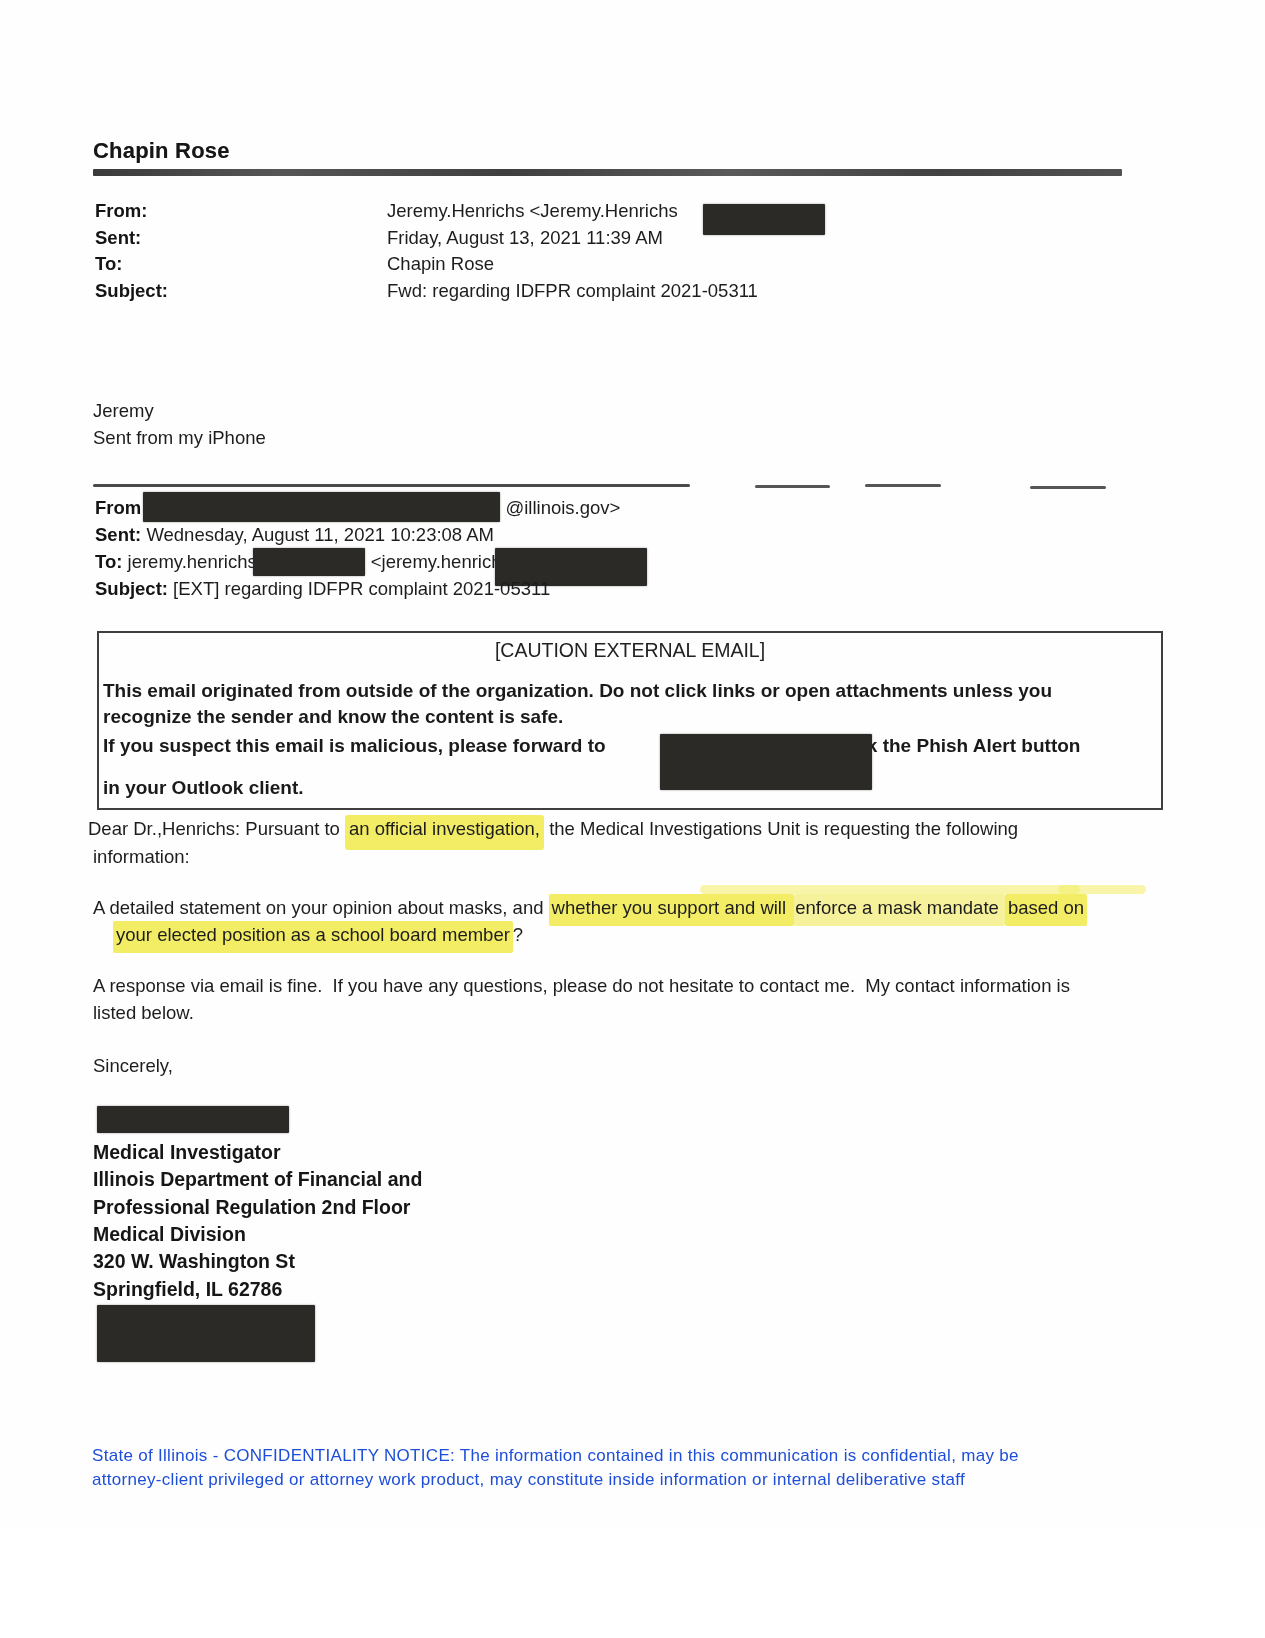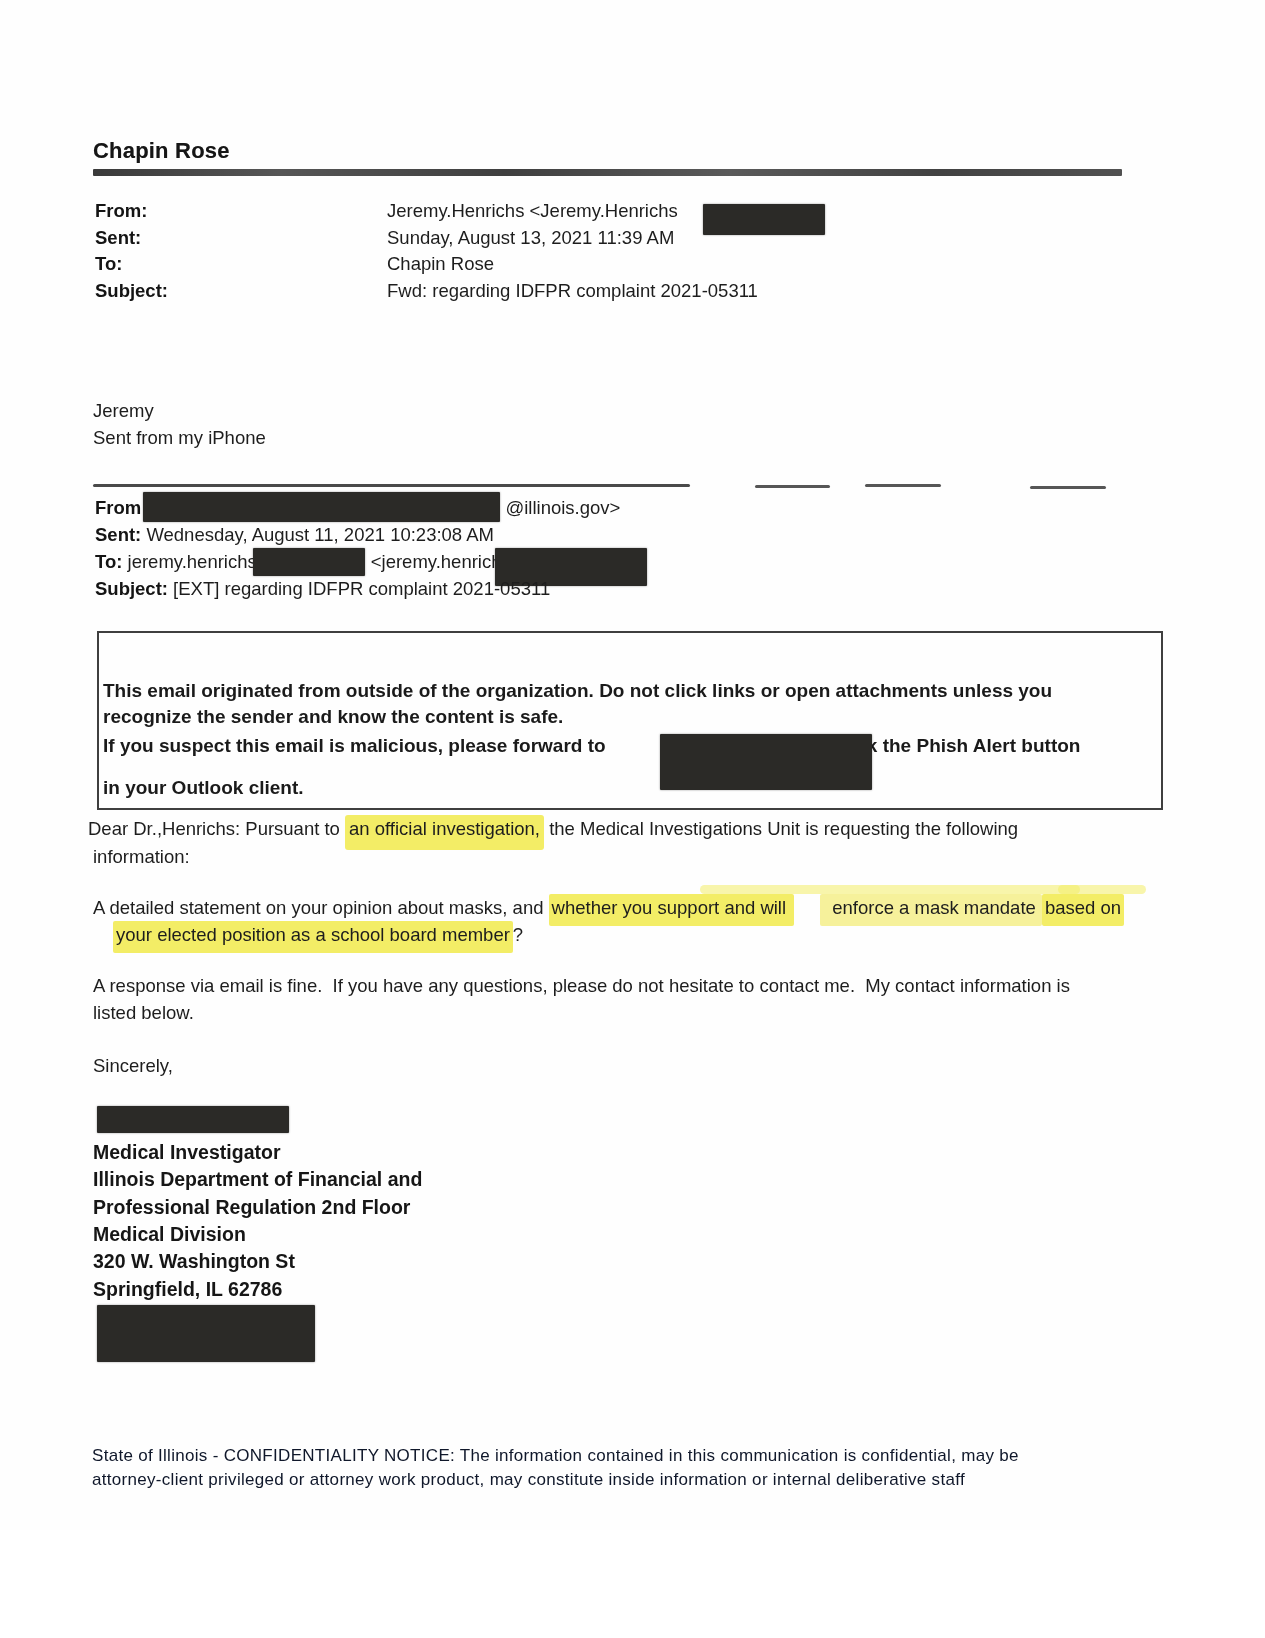--- a/index.html
+++ b/index.html
@@ -19,38 +19,38 @@
   .lbl{display:inline-block;width:292px;font-weight:700;color:#141414;}
   .b{font-weight:700;color:#141414;}
   .gap{display:inline-block;}
   .redaction{position:absolute;background:var(--redaction,#2b2a27);border-radius:1px;
              box-shadow:0 0 2px rgba(0,0,0,.45);}
   .caution-box{position:absolute;border:2px solid #3f3f3f;background:#fefefe;}
   .caution-line{font-weight:700;color:#1a1a1a;}
   .caution-title{font-weight:400;font-size:19.5px;color:#222;}
   .hl{background:var(--hl,#f3ed66);padding:3px 3px 8px 3px;border-radius:2px;
       box-decoration-break:clone;}
-  .hl-light{background:var(--hl-light,#f6f19b);padding:3px 1px 8px 12px;border-radius:2px;margin-left:26px;}
+  .hl-light{background:var(--hl-light,#f6f19b);padding:3px 1px 8px 1px;border-radius:2px;}
   .hl-deep{background:var(--hl,#f3ed66);padding:3px 4px 11px 4px;border-radius:3px;}
   .smear{position:absolute;background:var(--hl,#f3ed66);opacity:.55;border-radius:5px;}
   .sig{font-weight:700;font-size:19.5px;color:#161616;}
-  .footer-line{font-size:17px;color:#0f172a;letter-spacing:.3px;line-height:21px;}
+  .footer-line{font-size:17px;color:#1d4ed8;letter-spacing:.3px;line-height:21px;}
   .pagenum{left:0;right:0;text-align:center;font-size:15px;color:#4f4f4f;}
   .scan-text{text-shadow:0 0 .5px rgba(30,30,30,.4);}
 </style>
 </head>
 <body>
 
 <div class="page">
 
   <div class="abs doc-title scan-text" style="left:93px;top:140px;">Chapin Rose</div>
   <div class="hrule" style="left:93px;top:169px;width:1029px;height:7px;"></div>
 
   <div class="abs" style="left:95px;top:200px;"><span class="lbl">From:</span><span>Jeremy.Henrichs &lt;Jeremy.Henrichs</span></div>
-  <div class="abs" style="left:95px;top:227px;"><span class="lbl">Sent:</span><span>Sunday, August 13, 2021 11:39 AM</span></div>
+  <div class="abs" style="left:95px;top:227px;"><span class="lbl">Sent:</span><span>Friday, August 13, 2021 11:39 AM</span></div>
   <div class="abs" style="left:95px;top:253px;"><span class="lbl">To:</span><span>Chapin Rose</span></div>
   <div class="abs" style="left:95px;top:280px;"><span class="lbl">Subject:</span><span>Fwd: regarding IDFPR complaint 2021-05311</span></div>
   <div class="redaction" style="left:703px;top:204px;width:122px;height:31px;"></div>
 
   <div class="abs" style="left:93px;top:400px;">Jeremy</div>
   <div class="abs" style="left:93px;top:427px;">Sent from my iPhone</div>
 
   <div class="dash" style="left:93px;top:484px;width:597px;background:#4a4a4a;"></div>
   <div class="dash" style="left:755px;top:485px;width:75px;"></div>
   <div class="dash" style="left:865px;top:484px;width:76px;"></div>
@@ -61,20 +61,21 @@
 
   <div class="abs" style="left:95px;top:524px;"><span class="b">Sent:</span><span> Wednesday, August 11, 2021 10:23:08 AM</span></div>
 
   <div class="abs" style="left:95px;top:551px;"><span class="b">To:</span><span> jeremy.henrichs</span><span class="gap" style="width:114px;"></span><span>&lt;jeremy.henrichs</span></div>
   <div class="redaction" style="left:253px;top:548px;width:112px;height:28px;"></div>
   <div class="redaction" style="left:495px;top:548px;width:152px;height:38px;"></div>
 
   <div class="abs" style="left:95px;top:578px;"><span class="b">Subject:</span><span> [EXT] regarding IDFPR complaint 2021-05311</span></div>
 
   <div class="caution-box" style="left:97px;top:631px;width:1062px;height:175px;">
+    <div class="abs caution-title" style="left:0;right:0;top:6px;text-align:center;">[CAUTION EXTERNAL EMAIL]</div>
     <div class="abs caution-line" style="left:4px;top:47px;font-size:19px;">This email originated from outside of the organization. Do not click links or open attachments unless you</div>
     <div class="abs caution-line" style="left:4px;top:73px;font-size:19px;">recognize the sender and know the content is safe.</div>
     <div class="abs caution-line" style="left:4px;top:102px;font-size:19px;"><span>If you suspect this email is malicious, please forward to </span><span class="gap" style="width:200px;"></span><span>or click the Phish Alert button</span></div>
     <div class="abs caution-line" style="left:4px;top:128px;font-size:19px;margin-top:16px;">in your Outlook client.</div>
   </div>
   <div class="redaction" style="left:660px;top:734px;width:212px;height:56px;"></div>
 
   <div class="abs" style="left:88px;top:818px;"><span>Dear Dr.,Henrichs: Pursuant to </span><span class="hl-deep">an official investigation,</span><span> the Medical Investigations Unit is requesting the following</span></div>
   <div class="abs" style="left:93px;top:846px;">information:</div>
 

